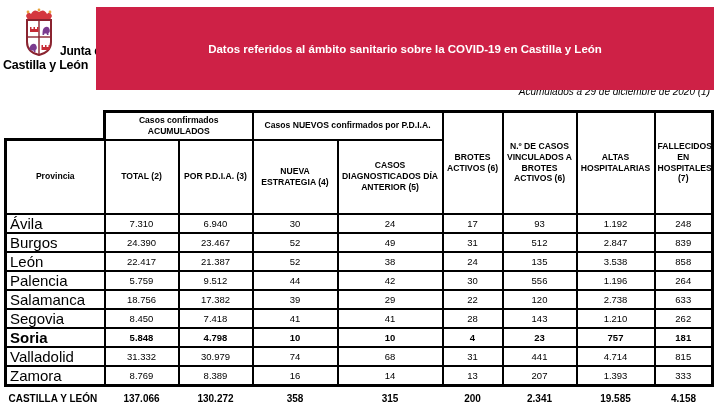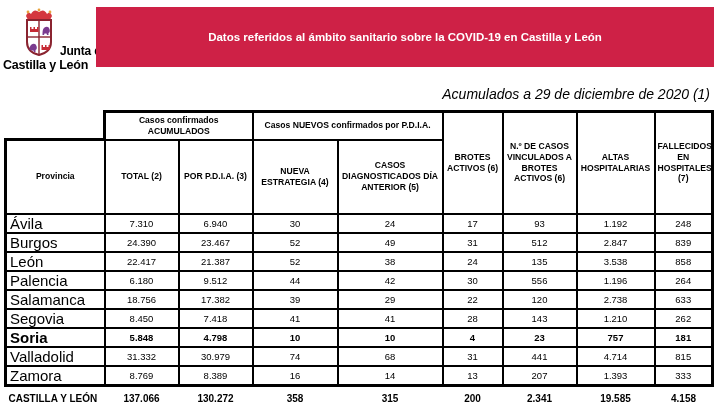--- a/index.html
+++ b/index.html
@@ -5,26 +5,26 @@
   html,body{margin:0;padding:0;background:#fff;}
   #page{position:relative;width:714px;height:415px;background:#ffffff;
         font-family:"Liberation Sans", sans-serif;color:#000;overflow:hidden;}
 
   
   #hdr{position:relative;height:72px;}
   #logo{position:absolute;left:2px;top:6px;width:110px;height:64px;}
   #logo svg{position:absolute;left:18px;top:2px;}
   #logo .l1{position:absolute;left:58px;top:38px;font-size:12px;font-weight:bold;letter-spacing:-0.2px;}
   #logo .l2{position:absolute;left:1px;top:52px;font-size:12.5px;font-weight:bold;letter-spacing:-0.2px;white-space:nowrap;}
-  #banner{position:absolute;left:96px;top:7px;right:0;height:60px;
+  #banner{position:absolute;left:96px;top:7px;right:0;height:83px;
           display:flex;align-items:center;justify-content:center;}
   #banner span{color:#fff;font-size:11.5px;font-weight:bold;}
 
   
-  #subtitle{margin:14px 4px 0 0;text-align:right;font-size:14px;font-style:italic;height:14px;}
+  #subtitle{margin:14px 4px 0 0;text-align:right;font-size:10px;font-style:italic;height:14px;}
 
   
   #tbl-wrap{margin:10px 0 0 4px;}
   table{border-collapse:collapse;table-layout:fixed;width:707px;}
   th,td{border:2px solid #000;padding:0 2px;font-size:9px;overflow:hidden;}
   thead th{font-weight:bold;text-align:center;vertical-align:middle;font-size:8.6px;line-height:1.25;}
   tr.grp{height:28px;}
   tr.hdr2{height:74px;}
   tbody tr{height:17px;}
   tbody th{font-weight:normal;text-align:left;font-size:15px;padding-left:3px;}
@@ -133,21 +133,21 @@
             <td>21.387</td>
             <td>52</td>
             <td>38</td>
             <td>24</td>
             <td>135</td>
             <td>3.538</td>
             <td class="or">858</td>
           </tr>
           <tr>
             <th class="ol">Palencia</th>
-            <td>6.180</td>
+            <td>5.759</td>
             <td>9.512</td>
             <td>44</td>
             <td>42</td>
             <td>30</td>
             <td>556</td>
             <td>1.196</td>
             <td class="or">264</td>
           </tr>
           <tr>
             <th class="ol">Salamanca</th>

